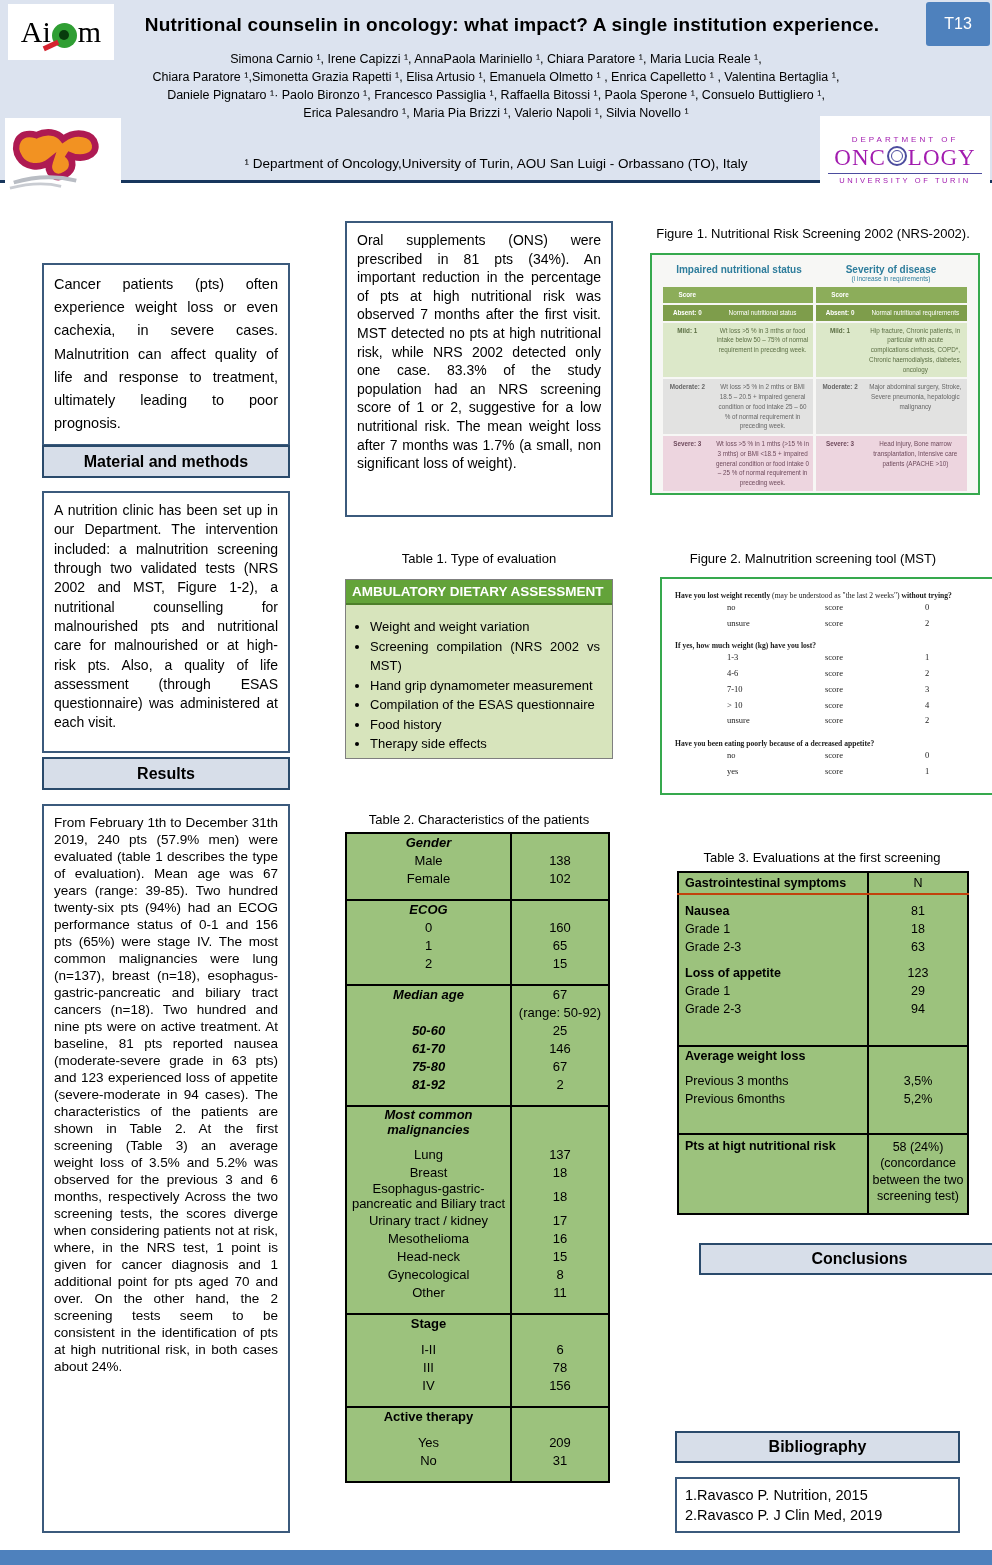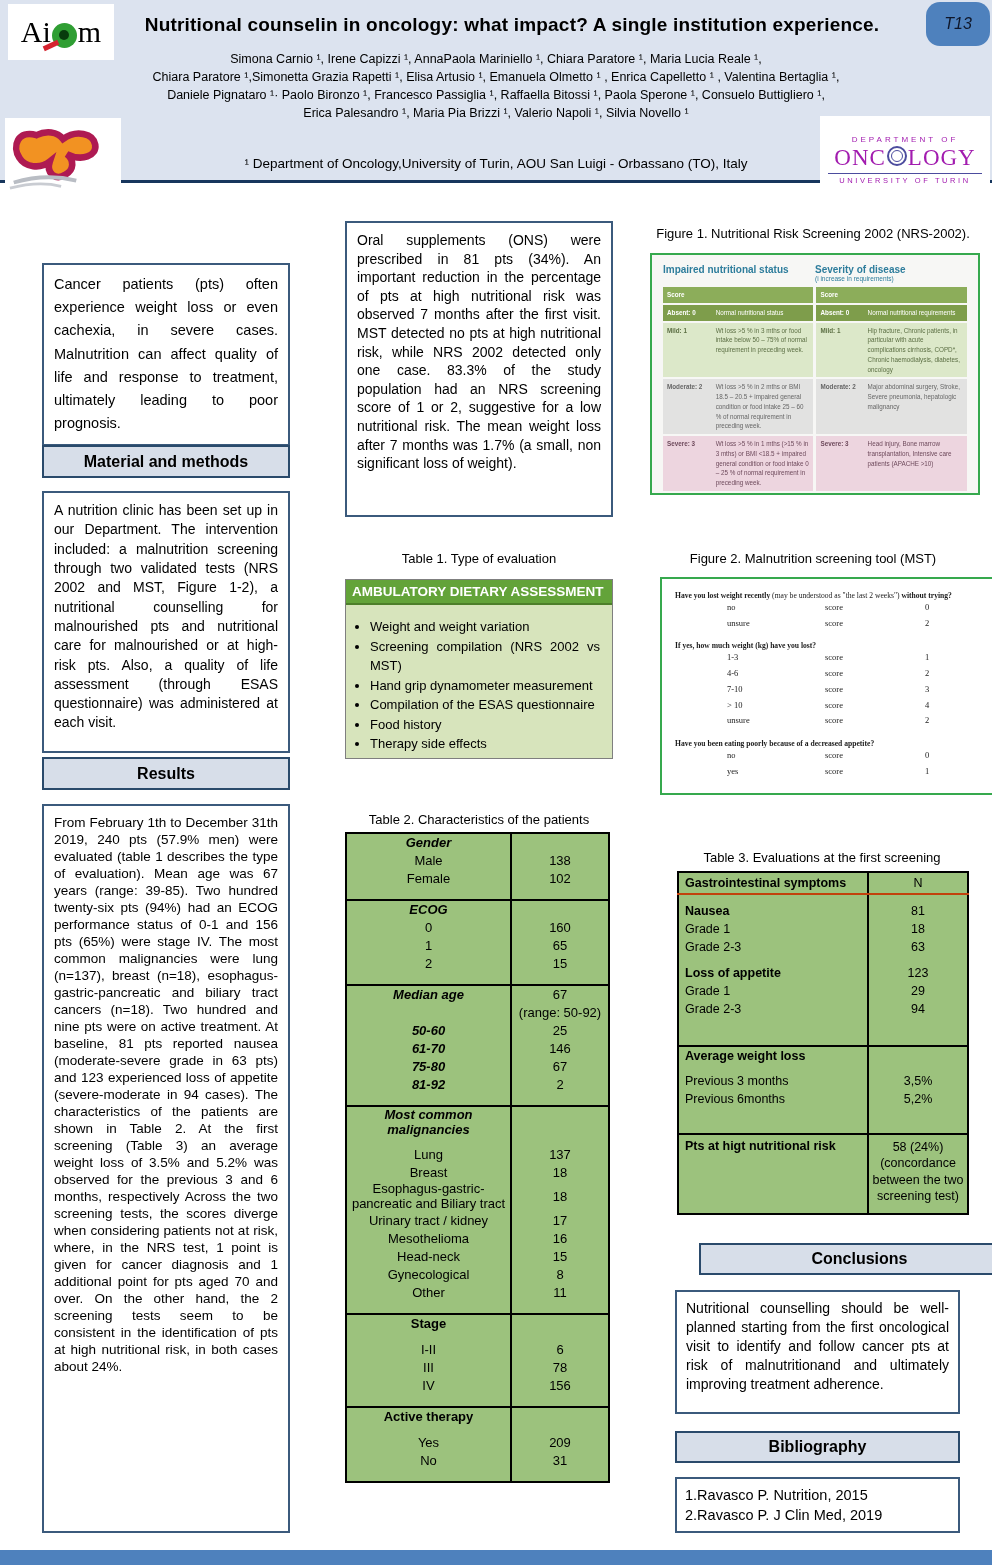--- a/index.html
+++ b/index.html
@@ -4,22 +4,22 @@
 <style>
   html,body{margin:0;padding:0;background:#fff;}
   .poster{position:relative;width:992px;height:1565px;background:#fff;
           font-family:"Liberation Sans",sans-serif;color:#000;overflow:hidden;}
   .abs{position:absolute;box-sizing:border-box;}
 
   
   .header-band{background:#dce3ef;}
   .hrule{background:#17365d;}
   .poster-title{font-weight:bold;font-size:19px;text-align:center;letter-spacing:.2px;}
-  .badge{background:#4e81bd;color:#0f172a;font-size:16px;display:flex;align-items:center;
-         justify-content:center;border-radius:14px;font-style:italic;}
+  .badge{background:#4e81bd;color:#ffffff;font-size:16px;display:flex;align-items:center;
+         justify-content:center;border-radius:3px;}
   .authors{font-size:12.5px;text-align:center;line-height:1.45;}
   .affil{font-size:13.5px;text-align:center;}
   .logo-box{background:#fff;display:flex;align-items:center;justify-content:center;}
   .aiom-a{font-family:"Liberation Serif",serif;font-size:30px;}
   .aiom-o{width:25px;height:25px;border-radius:50%;background:#2f9e33;display:inline-flex;
           align-items:center;justify-content:center;margin:0 1px;position:relative;top:3px;}
   .aiom-o::before{content:"";position:absolute;left:-9px;bottom:0;width:16px;height:5px;
           background:#d5222e;transform:rotate(-25deg);}
   .aiom-dot{width:10px;height:10px;border-radius:50%;background:#083c0d;}
   .onc-logo{background:#fff;color:#a21caf;text-align:center;padding-top:19px;}
@@ -58,21 +58,21 @@
   .gtable tr.sec-bot td{border-bottom:2px solid #c2410c;}
   .hdr-i{font-weight:bold;font-style:italic;}
   .hdr-b{font-weight:bold;}
   .t3 {font-size:12.5px;}
   .t3 .lbl{text-align:left;padding-left:6px;}
   .t3 tr{height:18px;}
   .t3 .vtop{vertical-align:top;padding-top:4px;}
   .t3 .wrapval{line-height:1.3;padding:4px 2px;}
 
   
-  .f-box{background:#f7f7f5;border:2px solid #36a94e;overflow:hidden;}
+  .f-box{background:#f7f7f5;border:2px solid #36a94e;overflow:hidden;text-align:center;}
   .nrs{padding:9px 11px 6px;}
   .nrs-titles{display:flex;margin-bottom:5px;}
   .nrs-t{color:#2e7d9c;font-weight:bold;font-size:10px;width:50%;}
   .nrs-sub{color:#2e7d9c;font-size:6.5px;font-weight:normal;}
   .nrs-table{width:100%;border-collapse:collapse;table-layout:fixed;}
   .nrs-table td{padding:3px 4px;font-size:6.3px;line-height:1.55;vertical-align:top;
                 border-bottom:2px solid #f7f7f5;}
   .nrs-table td.g{font-weight:bold;}
   .nrs-table td.gut{border-left:3px solid #f7f7f5;}
   .r-score td{background:#8cad5a;color:#fff;}
@@ -507,21 +507,20 @@
         </tr>
 
       <tr class="sec-top" style="height:80px">
         <td class="lbl hdr-b vtop">Pts at higt nutritional risk</td>
         <td class="val vtop wrapval">58 (24%) (concordance between the two screening test)</td>
       </tr>
     </tbody>
   </table>
 
   <div class="abs sec-head" style="left:675px;top:1243px;width:321px;height:32px;margin-left:24px;">Conclusions</div>
-  <div class="abs txt-box" style="left:675px;top:1290px;width:285px;height:124px;line-height:1.35;padding:7px 9px;">Nutritional counselling should be well-planned starting from the first oncological visit to identify and follow cancer pts at risk of malnutritionand and ultimately improving treatment adherence.</div>
 
   <div class="abs sec-head" style="left:675px;top:1431px;width:285px;height:32px;">Bibliography</div>
   <div class="abs bib-box" style="left:675px;top:1477px;width:285px;height:56px;">
     <div>1.Ravasco P. Nutrition, 2015</div>
     <div>2.Ravasco P. J Clin Med, 2019</div>
   </div>
 
   <div class="abs bottom-bar" style="left:0;top:1550px;width:992px;height:15px;"></div>
 </div>
 

